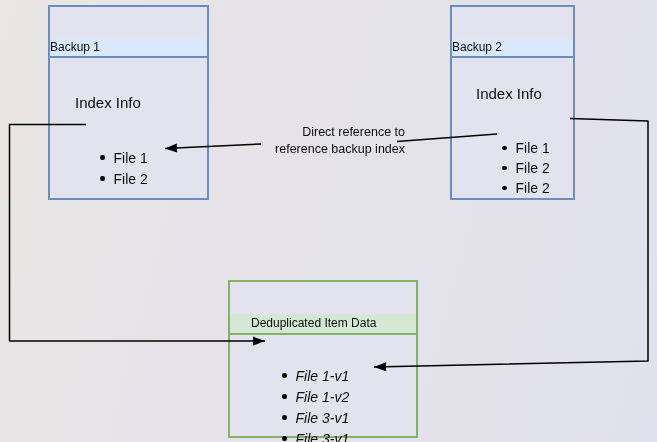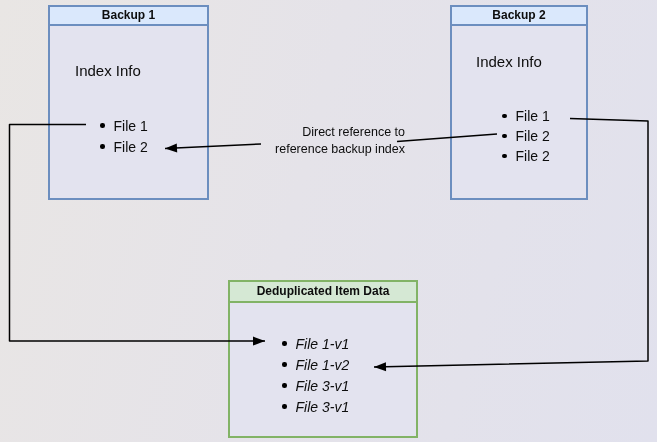--- a/index.html
+++ b/index.html
@@ -18,32 +18,33 @@
     position: absolute;
     box-sizing: border-box;
     border: 2px solid var(--blue-stroke, #6c8ebf);
     background: var(--body-fill, #e3e3ef);
   }
   .box.green { border-color: var(--green-stroke, #82b366); }
   .box-header {
     box-sizing: content-box;
     height: 17px;
     line-height: 17px;
-    text-align: center;
     font-size: 12px;
-    font-weight: bold;
+    font-weight: normal;
     background: var(--blue-fill, #dae8fc);
     border-bottom: 2px solid var(--blue-stroke, #6c8ebf);
     white-space: nowrap;
+    margin-top: 32px;
   }
   .box.green .box-header {
     height: 19px;
     line-height: 19px;
     background: var(--green-fill, #d5e8d4);
     border-bottom-color: var(--green-stroke, #82b366);
+    padding-left: 21px;
   }
   .box-body { position: relative; width: 100%; }
   .subtitle { position: absolute; font-size: 15px; white-space: nowrap; }
   ul.items {
     position: absolute;
     list-style: none;
     margin: 0; padding: 0;
     font-size: 14px;
   }
   ul.items li {
@@ -57,21 +58,21 @@
     flex: 0 0 auto;
     width: 4.5px; height: 4.5px;
     border-radius: 50%;
     background: #000;
     margin-right: 9px;
   }
   
   .b1 { left: 48px; top: 5px; width: 161px; height: 195px; }
   .b1 .subtitle { left: 25px; top: 36px; }
   .b1 ul.items { left: 50px; top: 89px; }
-  .b2 { left: 450px; top: 5px; width: 138px; height: 195px; }
+  .b2 { left: 450px; top: 5px; width: 125px; height: 195px; }
   .b2 .subtitle { left: 24px; top: 27px; }
   .b2 ul.items { left: 50px; top: 80px; }
   .b3 { left: 228px; top: 280px; width: 190px; height: 158px; }
   .b3 ul.items { left: 52px; top: 30px; font-style: italic; }
   .annotation {
     position: absolute;
     left: 240px; top: 124px;
     width: 165px;
     text-align: right;
     font-size: 12.5px;

